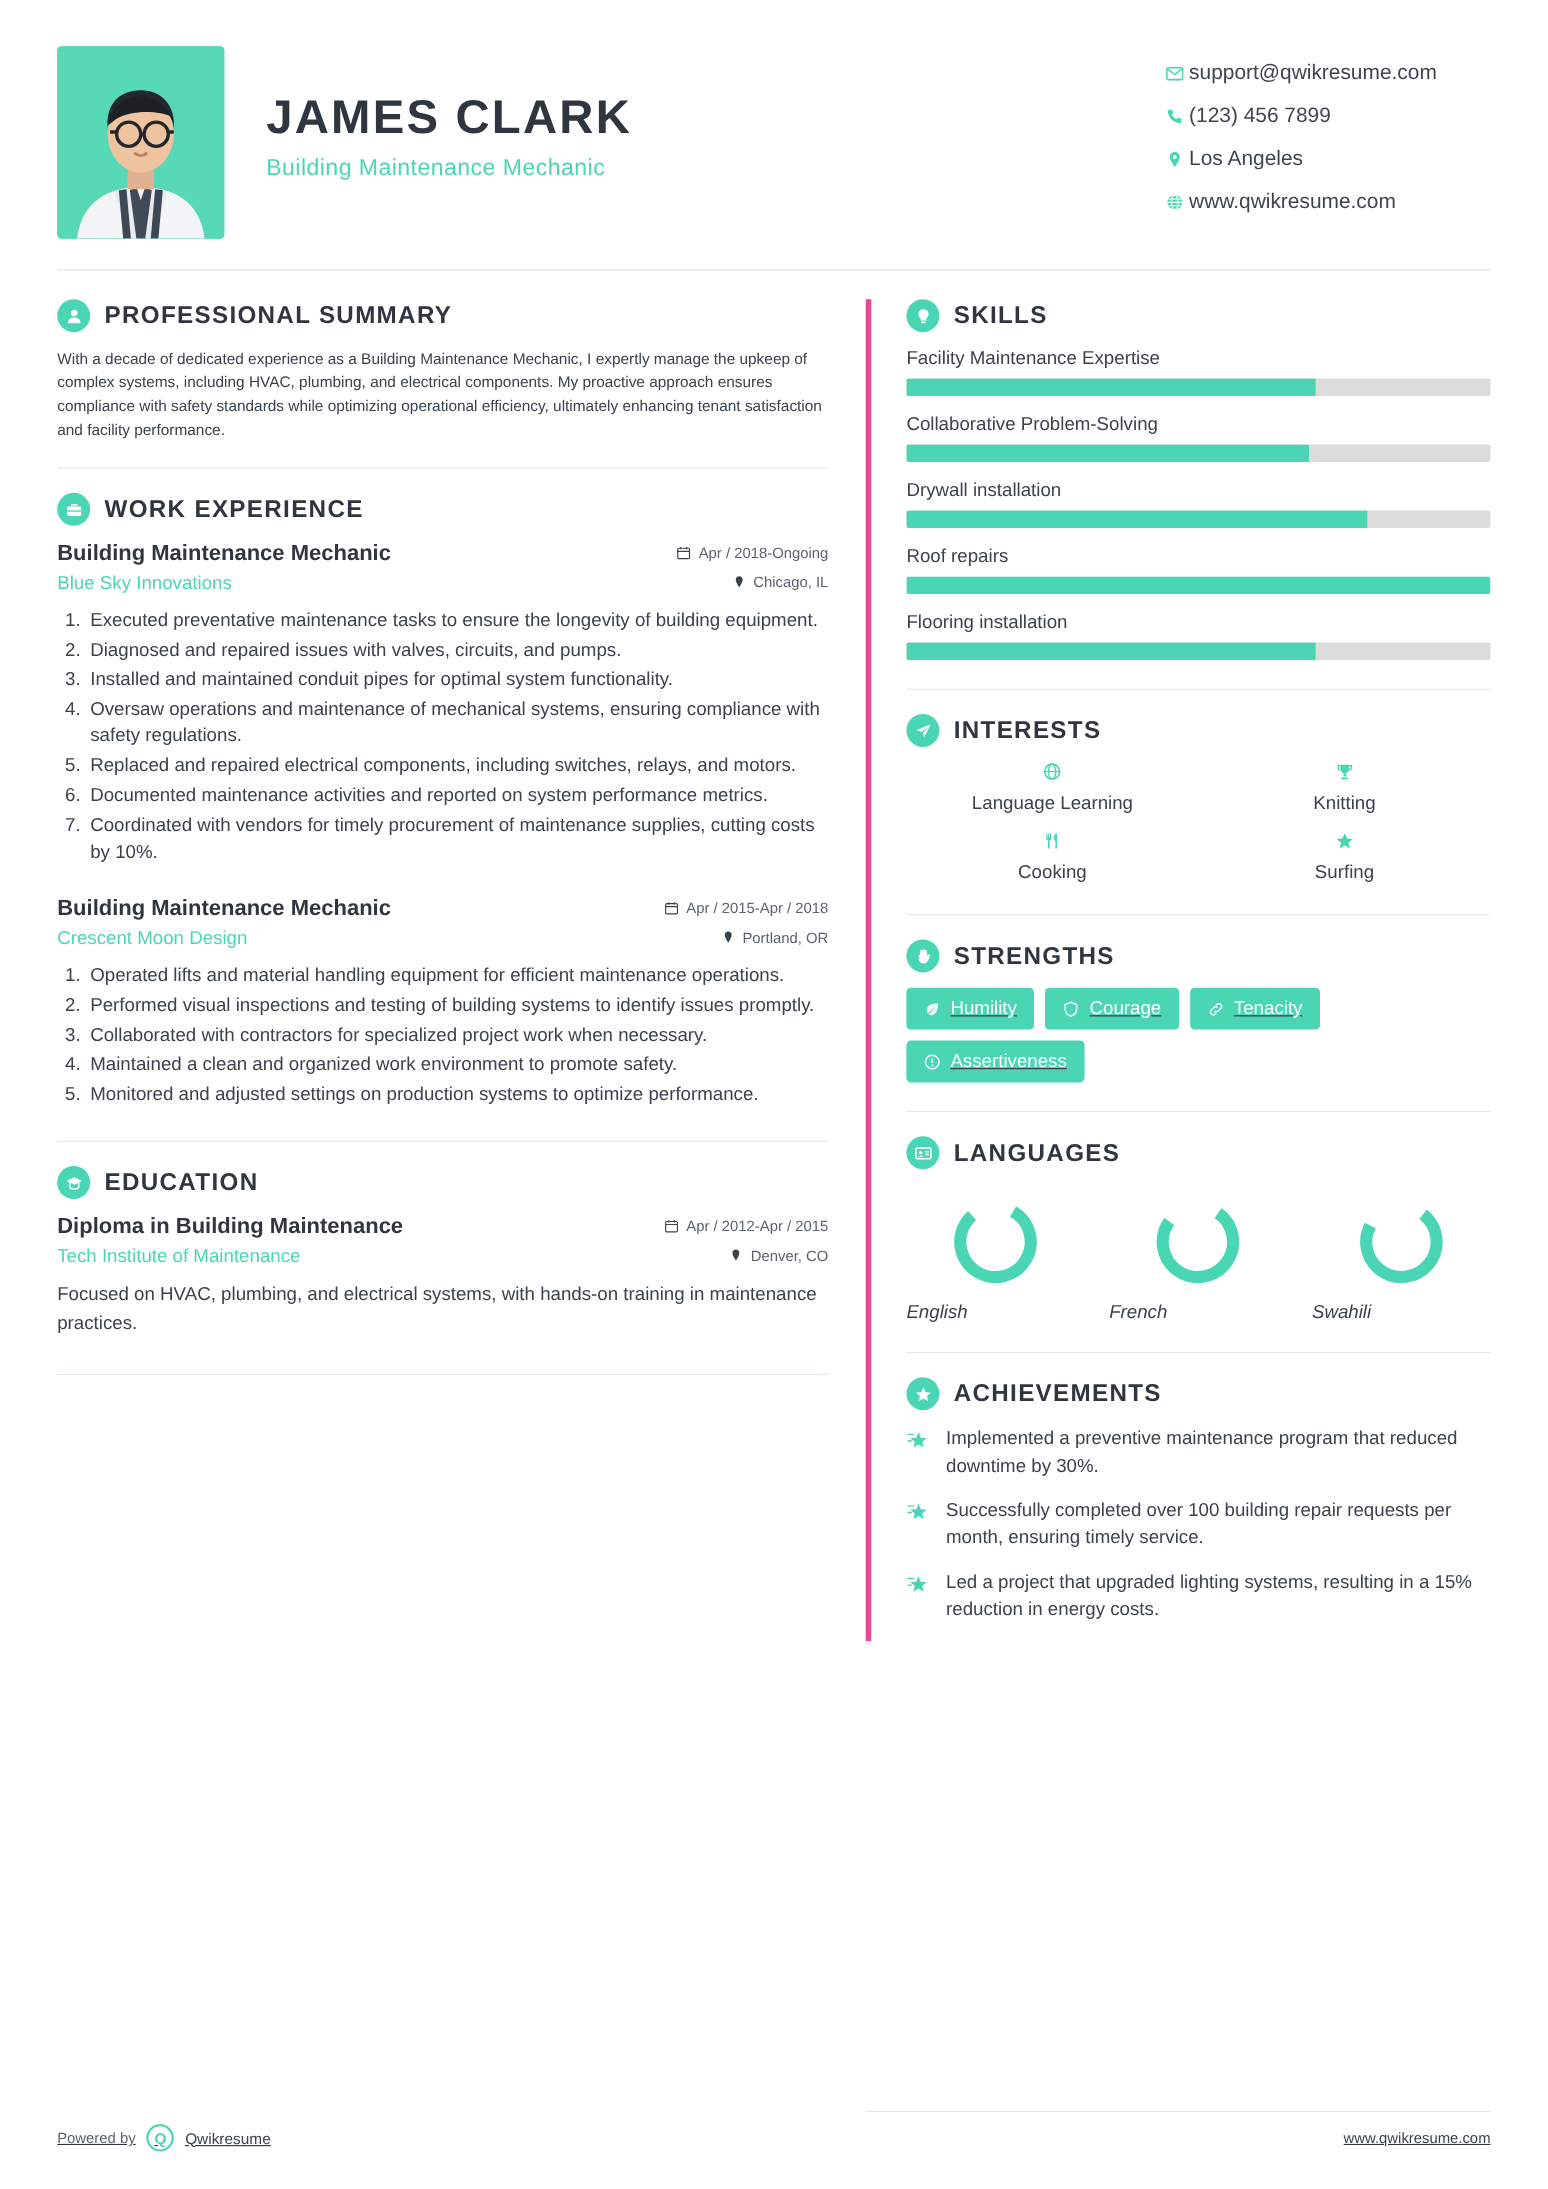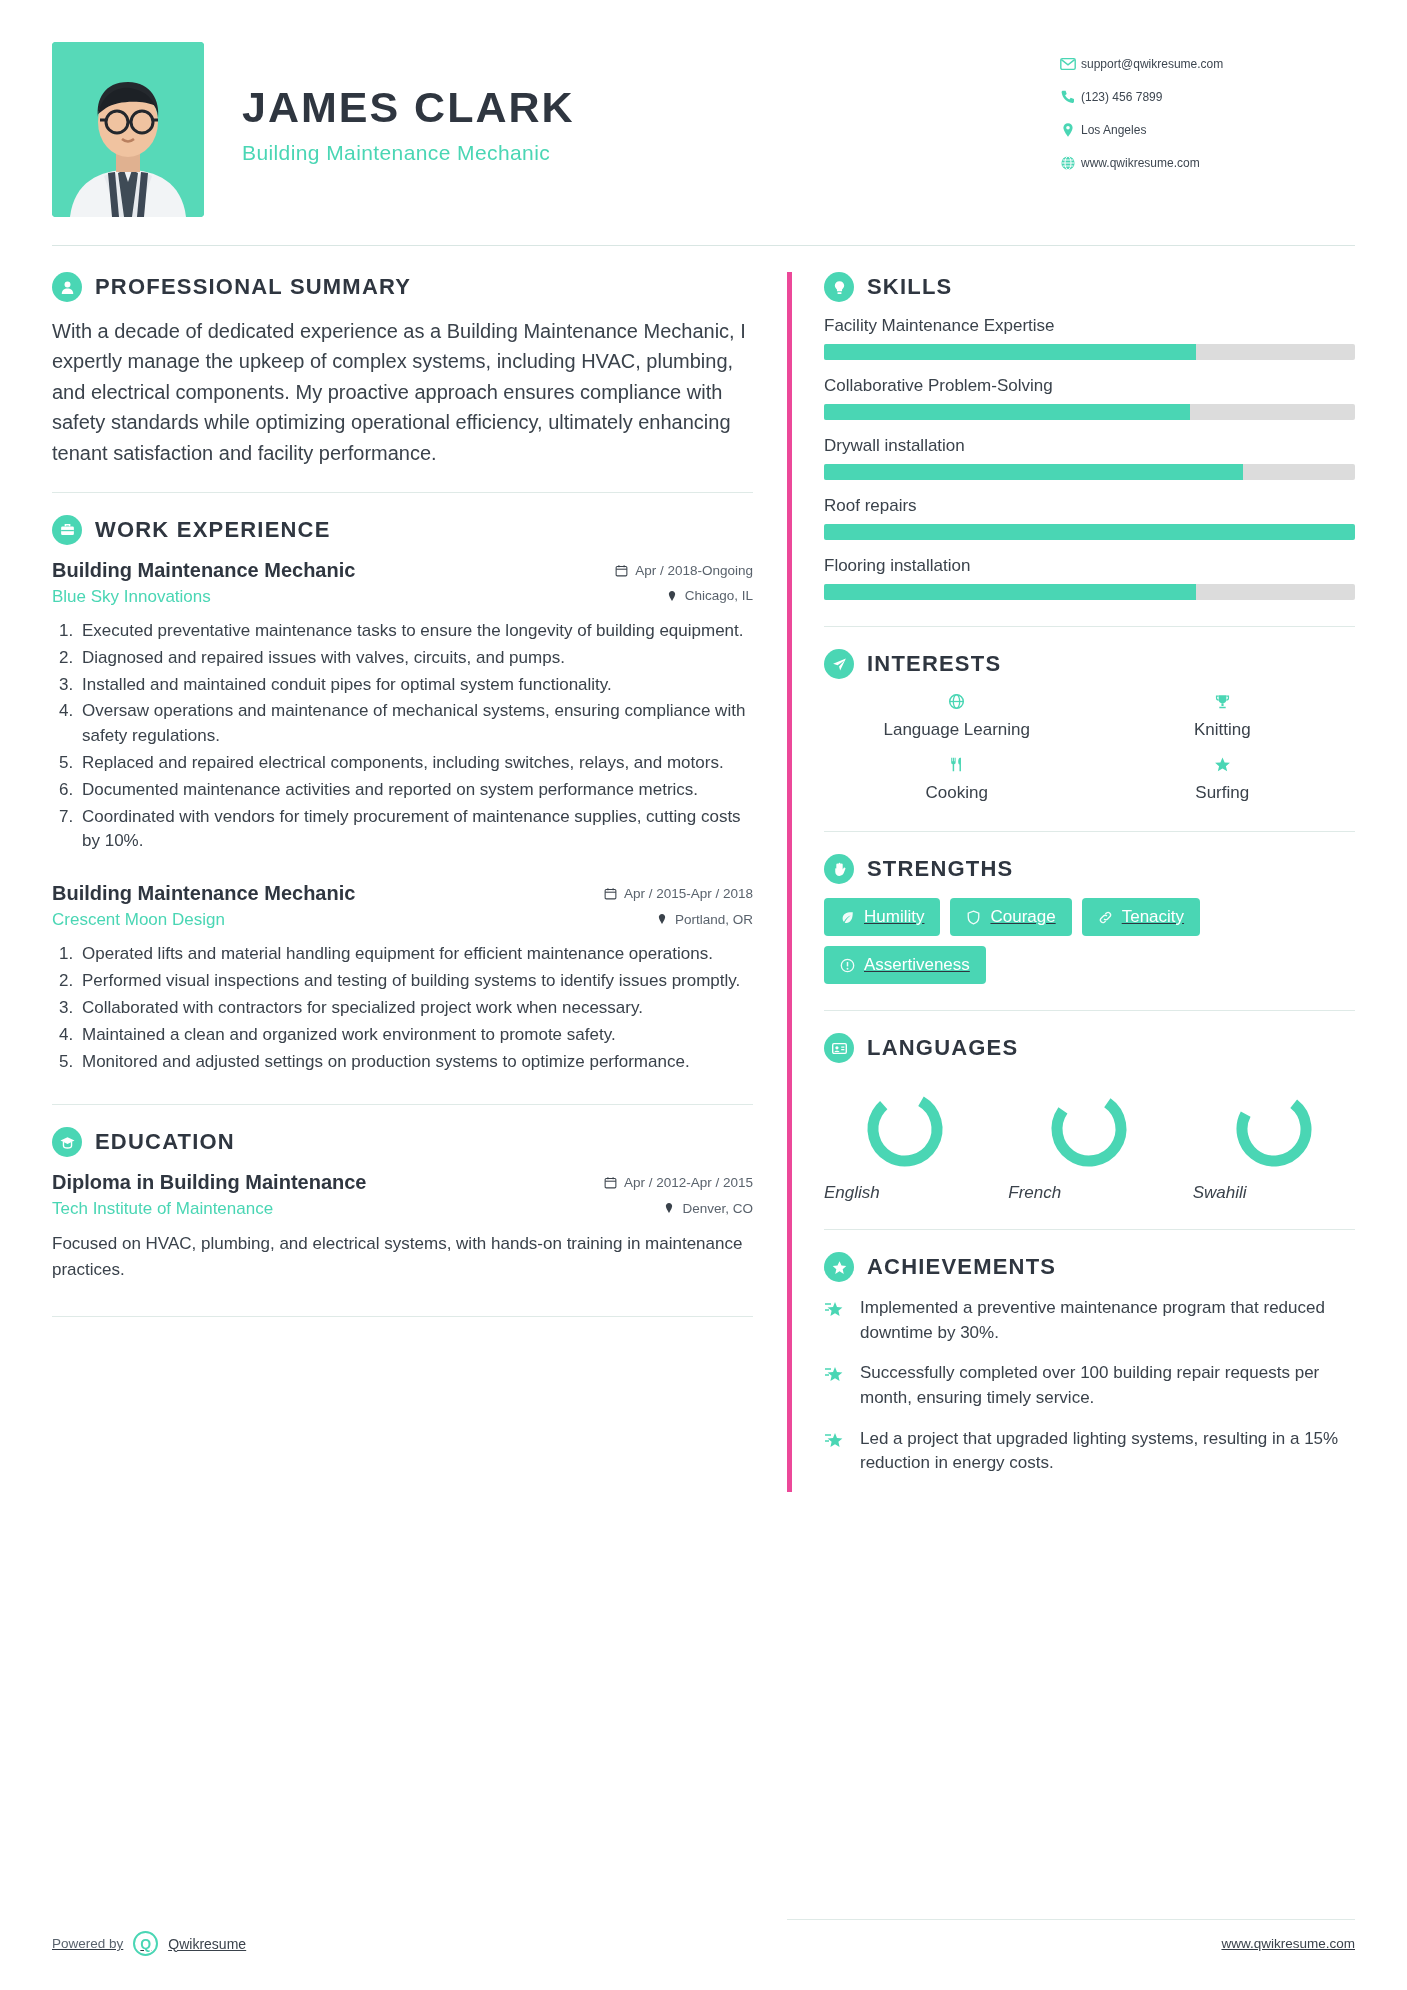--- a/index.html
+++ b/index.html
@@ -53,21 +53,21 @@
   }
   .contacts {
     flex: 0 0 auto;
     width: 300px;
     padding-top: 14px;
   }
   .contact-row {
     display: flex;
     align-items: center;
     margin-bottom: 17px;
-    font-size: 12px;
+    font-size: 19px;
     color: #3d4650;
   }
   .contact-row .ic {
     width: 26px;
     flex: 0 0 26px;
     color: #4ad6b4;
     display: flex;
     align-items: center;
     justify-content: center;
   }
@@ -111,21 +111,21 @@
   }
   .sec-ic svg { display:block; }
   .sec-title {
     font-size: 22px;
     font-weight: bold;
     letter-spacing: 1.2px;
     color: #2f3640;
   }
 
   .summary-text {
-    font-size: 20px;
+    font-size: 14px;
     line-height: 1.52;
     color: #3a424b;
   }
 
   .divider {
     height: 1px;
     background: #dfeae7;
     margin: 24px 0 22px 0;
   }
 

